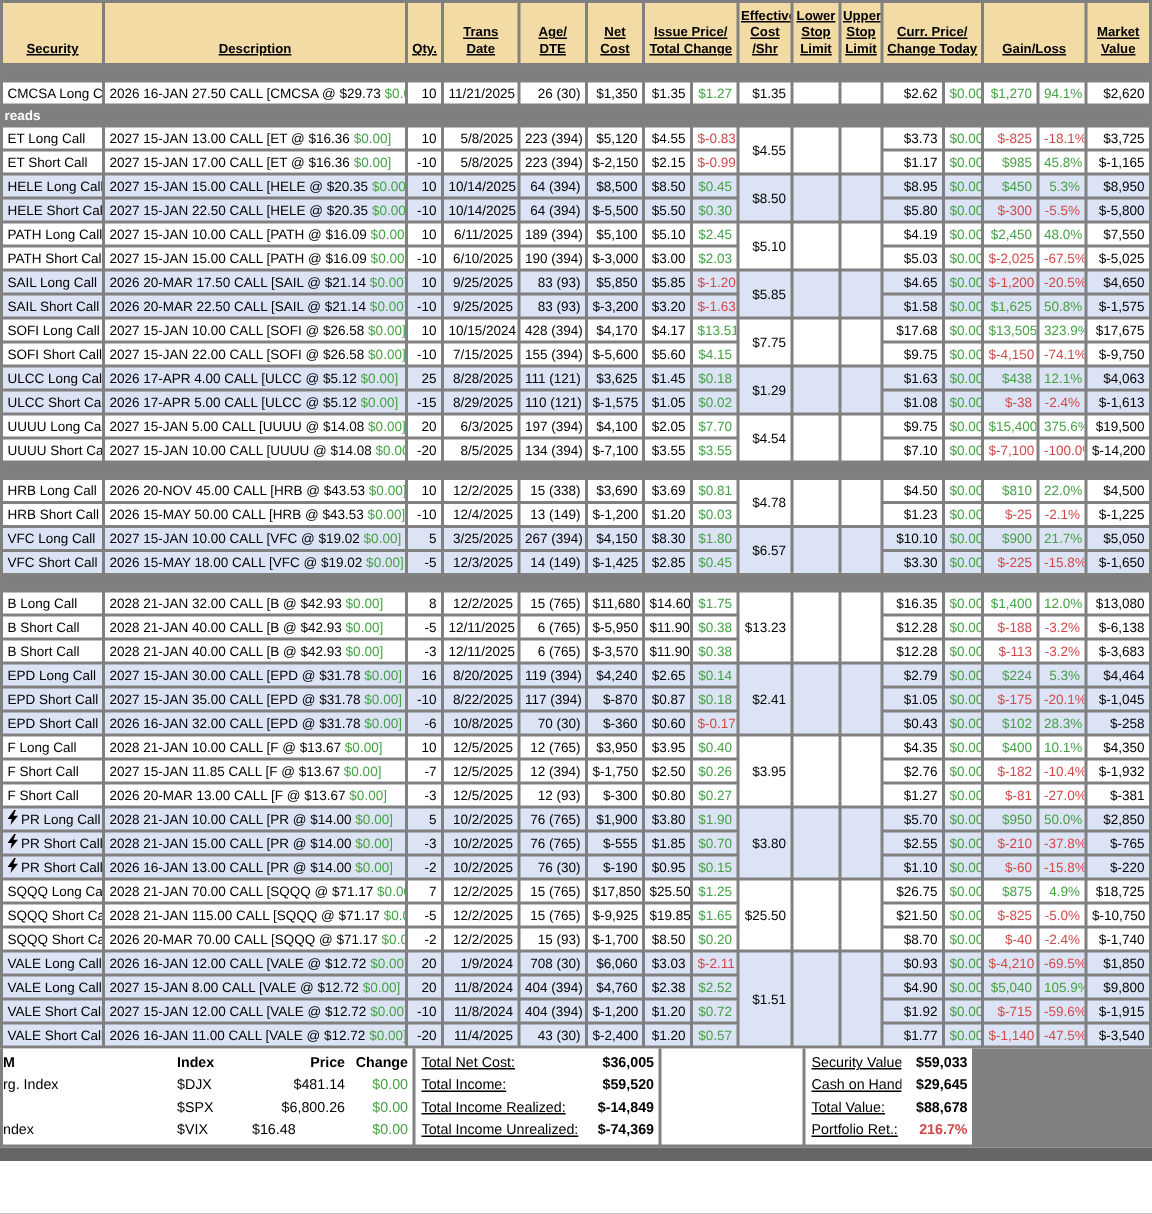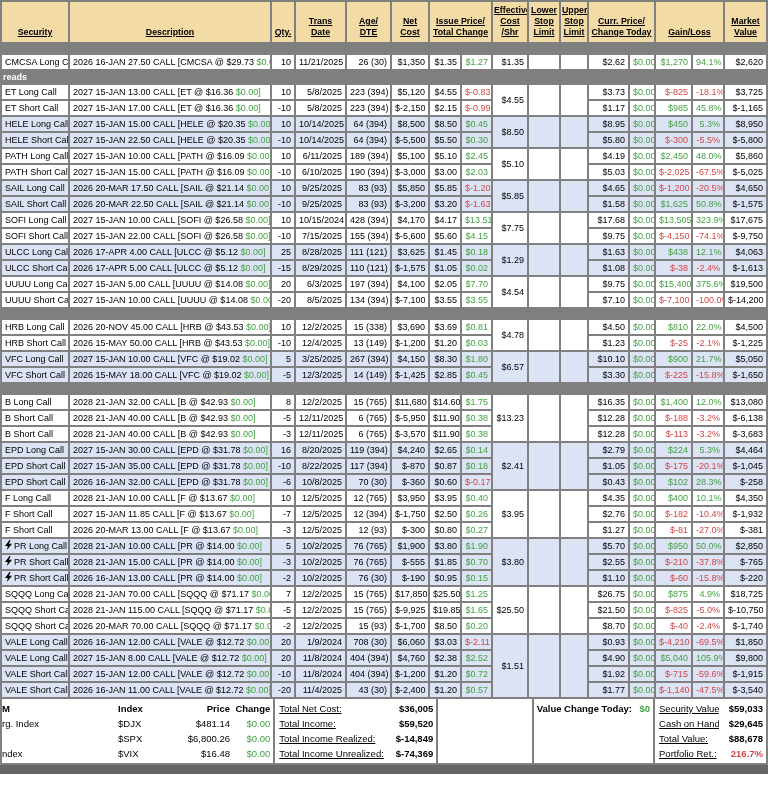--- a/index.html
+++ b/index.html
@@ -185,21 +185,21 @@
           <td class="r">$5,100</td>
           <td class="r">$5.10</td>
           <td class="r" style="color:#44A044">$2.45</td>
           <td class="r span" rowspan="2">$5.10</td>
           <td class="r span" rowspan="2"></td>
           <td class="r span" rowspan="2"></td>
           <td class="r">$4.19</td>
           <td class="r" style="color:#44A044">$0.00</td>
           <td class="r" style="color:#44A044">$2,450</td>
           <td class="r" style="color:#44A044">48.0%</td>
-          <td class="r">$5,860</td>
+          <td class="r">$7,550</td>
         </tr>
         <tr class="">
           <td class="l">PATH Short Call</td>
           <td class="l">2027 15-JAN 15.00 CALL [PATH @ $16.09 <span class="chg">$0.00]</span></td>
           <td class="r">-10</td>
           <td class="r">6/10/2025</td>
           <td class="r">190 (394)</td>
           <td class="r">$-3,000</td>
           <td class="r">$3.00</td>
           <td class="r" style="color:#44A044">$2.03</td>
@@ -741,21 +741,21 @@
         </div>
         <div class="frow">
           <div class="fcell " style="width:116px"></div>
           <div class="fcell " style="width:50px">$SPX</div>
           <div class="fcell " style="width:62px;text-align:right">$6,800.26</div>
           <div class="fcell " style="flex:1;text-align:right;padding-right:3px;color:#44A044">$0.00</div>
         </div>
         <div class="frow">
           <div class="fcell " style="width:116px">ndex</div>
           <div class="fcell " style="width:50px">$VIX</div>
-          <div class="fcell " style="width:62px;text-align:right">$16.48</div>
+          <div class="fcell " style="width:62px;text-align:left">$16.48</div>
           <div class="fcell " style="flex:1;text-align:right;padding-right:3px;color:#44A044">$0.00</div>
         </div>
       </div>
     <div class="fbox" style="width:162px">
         <div class="frow">
           <div class="fcell u" style="flex:1;padding-left:4px">Total Net Cost:</div>
           <div class="fcell val" style="width:48px;padding-right:3px">$36,005</div>
         </div>
         <div class="frow">
           <div class="fcell u" style="flex:1;padding-left:4px">Total Income:</div>
@@ -764,26 +764,20 @@
         <div class="frow">
           <div class="fcell u" style="flex:1;padding-left:4px">Total Income Realized:</div>
           <div class="fcell val" style="width:48px;padding-right:3px">$-14,849</div>
         </div>
         <div class="frow">
           <div class="fcell u" style="flex:1;padding-left:4px">Total Income Unrealized:</div>
           <div class="fcell val" style="width:48px;padding-right:3px">$-74,369</div>
         </div>
       </div>
     <div class="fbox" style="width:94px"></div>
-    <div class="fbox" style="width:120px">
-        <div class="frow">
-          <div class="fcell b" style="flex:1;padding-left:3px">Value Change Today:</div>
-          <div class="fcell val" style="width:18px;padding-right:3px;color:#44A044">$0</div>
-        </div>
-      </div>
     <div class="fbox" style="width:111px">
         <div class="frow">
           <div class="fcell u" style="flex:1;padding-left:4px">Security Value:</div>
           <div class="fcell val" style="width:44px;padding-right:3px;">$59,033</div>
         </div>
         <div class="frow">
           <div class="fcell u" style="flex:1;padding-left:4px">Cash on Hand:</div>
           <div class="fcell val" style="width:44px;padding-right:3px;">$29,645</div>
         </div>
         <div class="frow">

